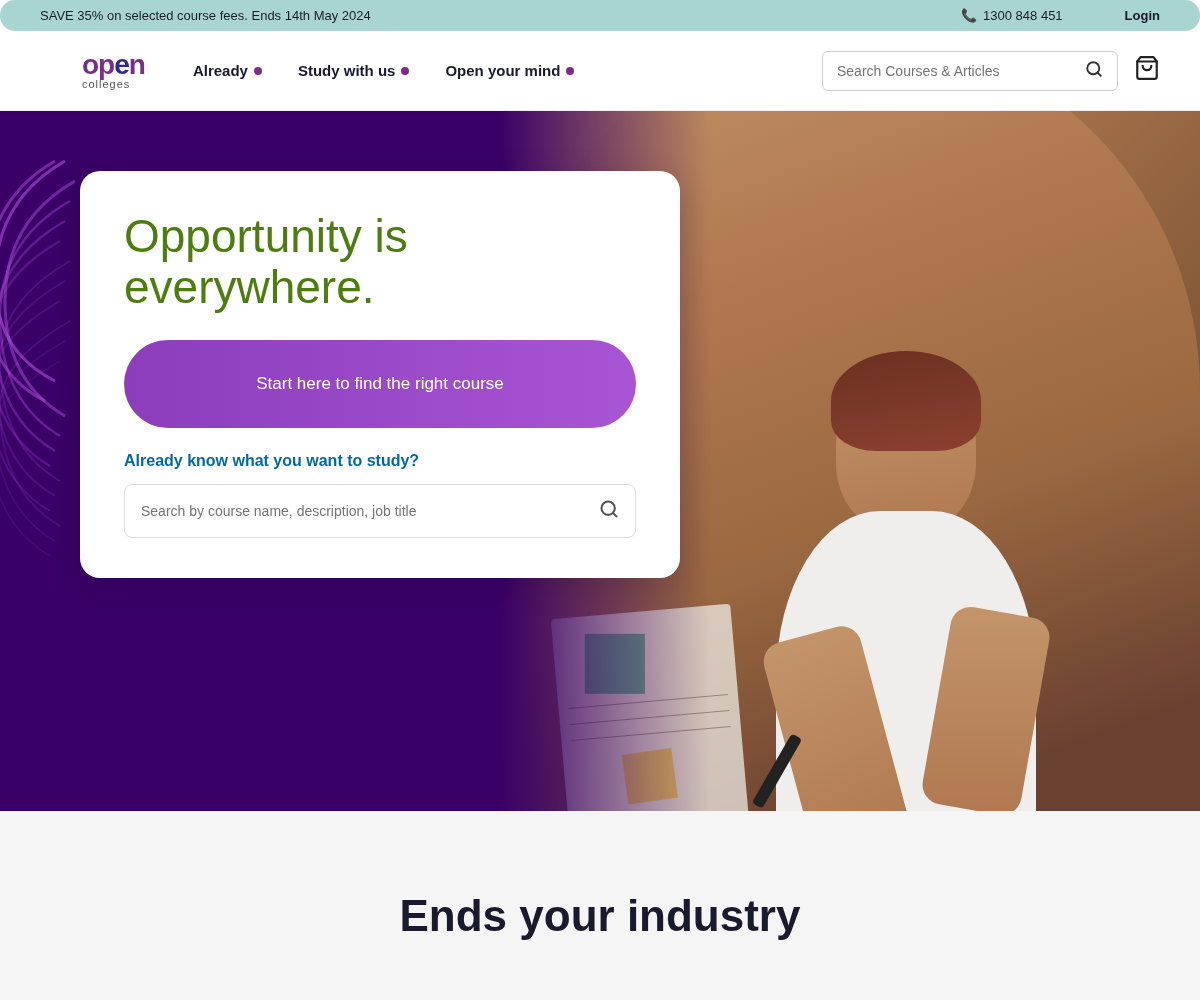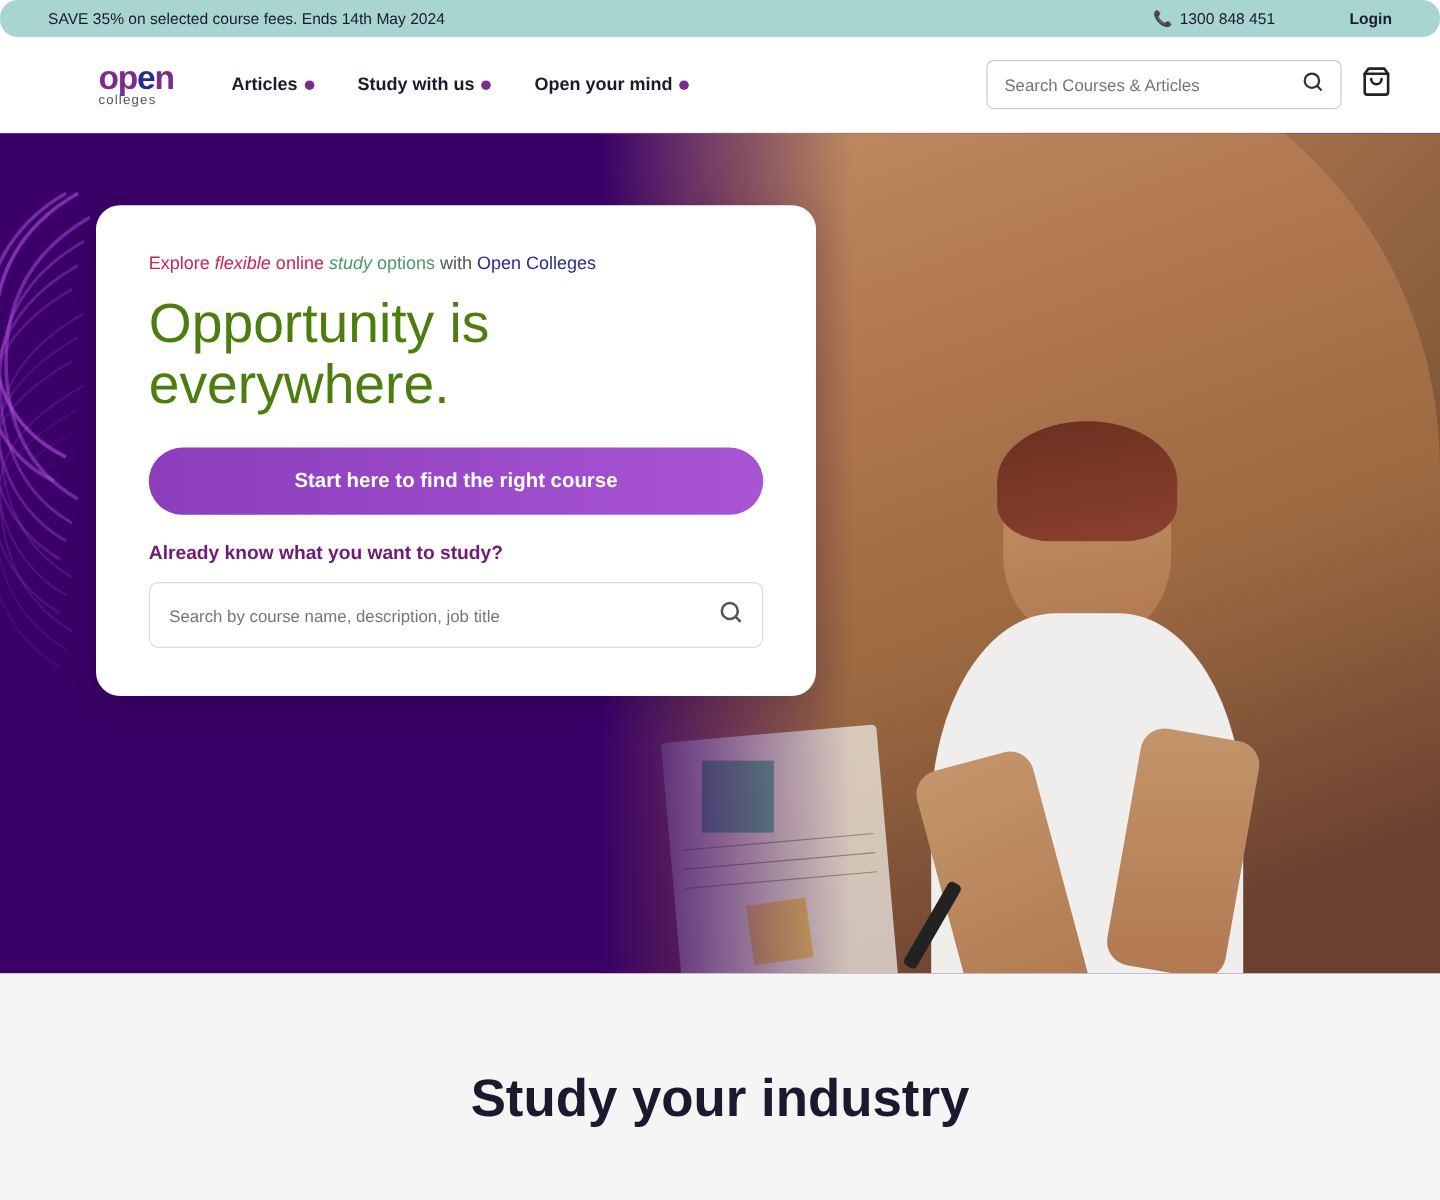--- a/index.html
+++ b/index.html
@@ -149,32 +149,32 @@
       font-weight: 400;
       color: #4d7c0f;
       line-height: 1.1;
       margin-bottom: 28px;
     }
     .hero-cta-btn {
       background: linear-gradient(90deg, #8b3dbb, #a855d4);
       color: #fff;
       border: none;
       border-radius: 50px;
-      padding: 18px 40px;
+      padding: 34px 40px;
       font-size: 17px;
-      font-weight: 700;
+      font-weight: 400;
       width: 100%;
       cursor: pointer;
       margin-bottom: 24px;
       display: block;
     }
     .hero-already {
       font-size: 16px;
       font-weight: 600;
-      color: #701a75;
+      color: #0369a1;
       margin-bottom: 14px;
     }
     .hero-search-box {
       display: flex;
       align-items: center;
       border: 1.5px solid #ddd;
       border-radius: 8px;
       padding: 14px 16px;
       gap: 10px;
       background: #fff;
@@ -225,21 +225,21 @@
     <div class="logo-text">
       <div class="logo-open">
         <span style="color:#7b2d8b">o</span><span style="color:#7b2d8b">p</span><span style="color:#2b2b8f">e</span><span style="color:#7b2d8b">n</span>
       </div>
       <div class="logo-colleges">colleges</div>
     </div>
   </a>
 
   <div class="nav-items">
     <div class="nav-item">
-      <span>Articles</span>
+      <span>Already</span>
       <span class="dot"></span>
     </div>
     <div class="nav-item">
       <span>Study with us</span>
       <span class="dot"></span>
     </div>
     <div class="nav-item">
       <span>Open your mind</span>
       <span class="dot"></span>
     </div>
@@ -308,33 +308,30 @@
         <div style="width:60px;height:60px;background:#2aaa88;position:absolute;top:20px;left:30px;transform:rotate(5deg);opacity:0.8;"></div>
         <div style="width:50px;height:50px;background:#f5c842;position:absolute;bottom:30px;left:60px;transform:rotate(-3deg);opacity:0.8;"></div>
         <div style="position:absolute;top:90px;left:10px;right:10px;height:1px;background:#999;"></div>
         <div style="position:absolute;top:106px;left:10px;right:10px;height:1px;background:#999;"></div>
         <div style="position:absolute;top:122px;left:10px;right:10px;height:1px;background:#999;"></div>
       </div>
     </div>
   </div>
 
   <div class="hero-card">
-    <p class="hero-tagline">
-      <span style="color:#cc2255">Explore </span><span style="color:#cc2255;font-style:italic">flexible </span><span style="color:#cc2255">online </span><span style="color:#4a9a6a;font-style:italic">study </span><span style="color:#4a9a6a">options </span><span style="color:#555">with </span><span style="color:#2b2b8f">Open Colleges</span>
-    </p>
     <h1 class="hero-heading">Opportunity is everywhere.</h1>
     <button class="hero-cta-btn">Start here to find the right course</button>
     <p class="hero-already">Already know what you want to study?</p>
     <div class="hero-search-box">
       <input class="hero-search-input" type="text" placeholder="Search by course name, description, job title" style="">
       <span>
         <svg width="20" height="20" viewBox="0 0 24 24" fill="none" stroke="#555" stroke-width="2.5" stroke-linecap="round" stroke-linejoin="round">
           <circle cx="11" cy="11" r="8"></circle>
             <line x1="21" y1="21" x2="16.65" y2="16.65"></line>
         </svg>
       </span>
     </div>
   </div>
 </section>
 
 <section class="below-hero">
-  <h2 class="find-industry-title">Study your industry</h2>
+  <h2 class="find-industry-title">Ends your industry</h2>
 </section>
 
 </body></html>

